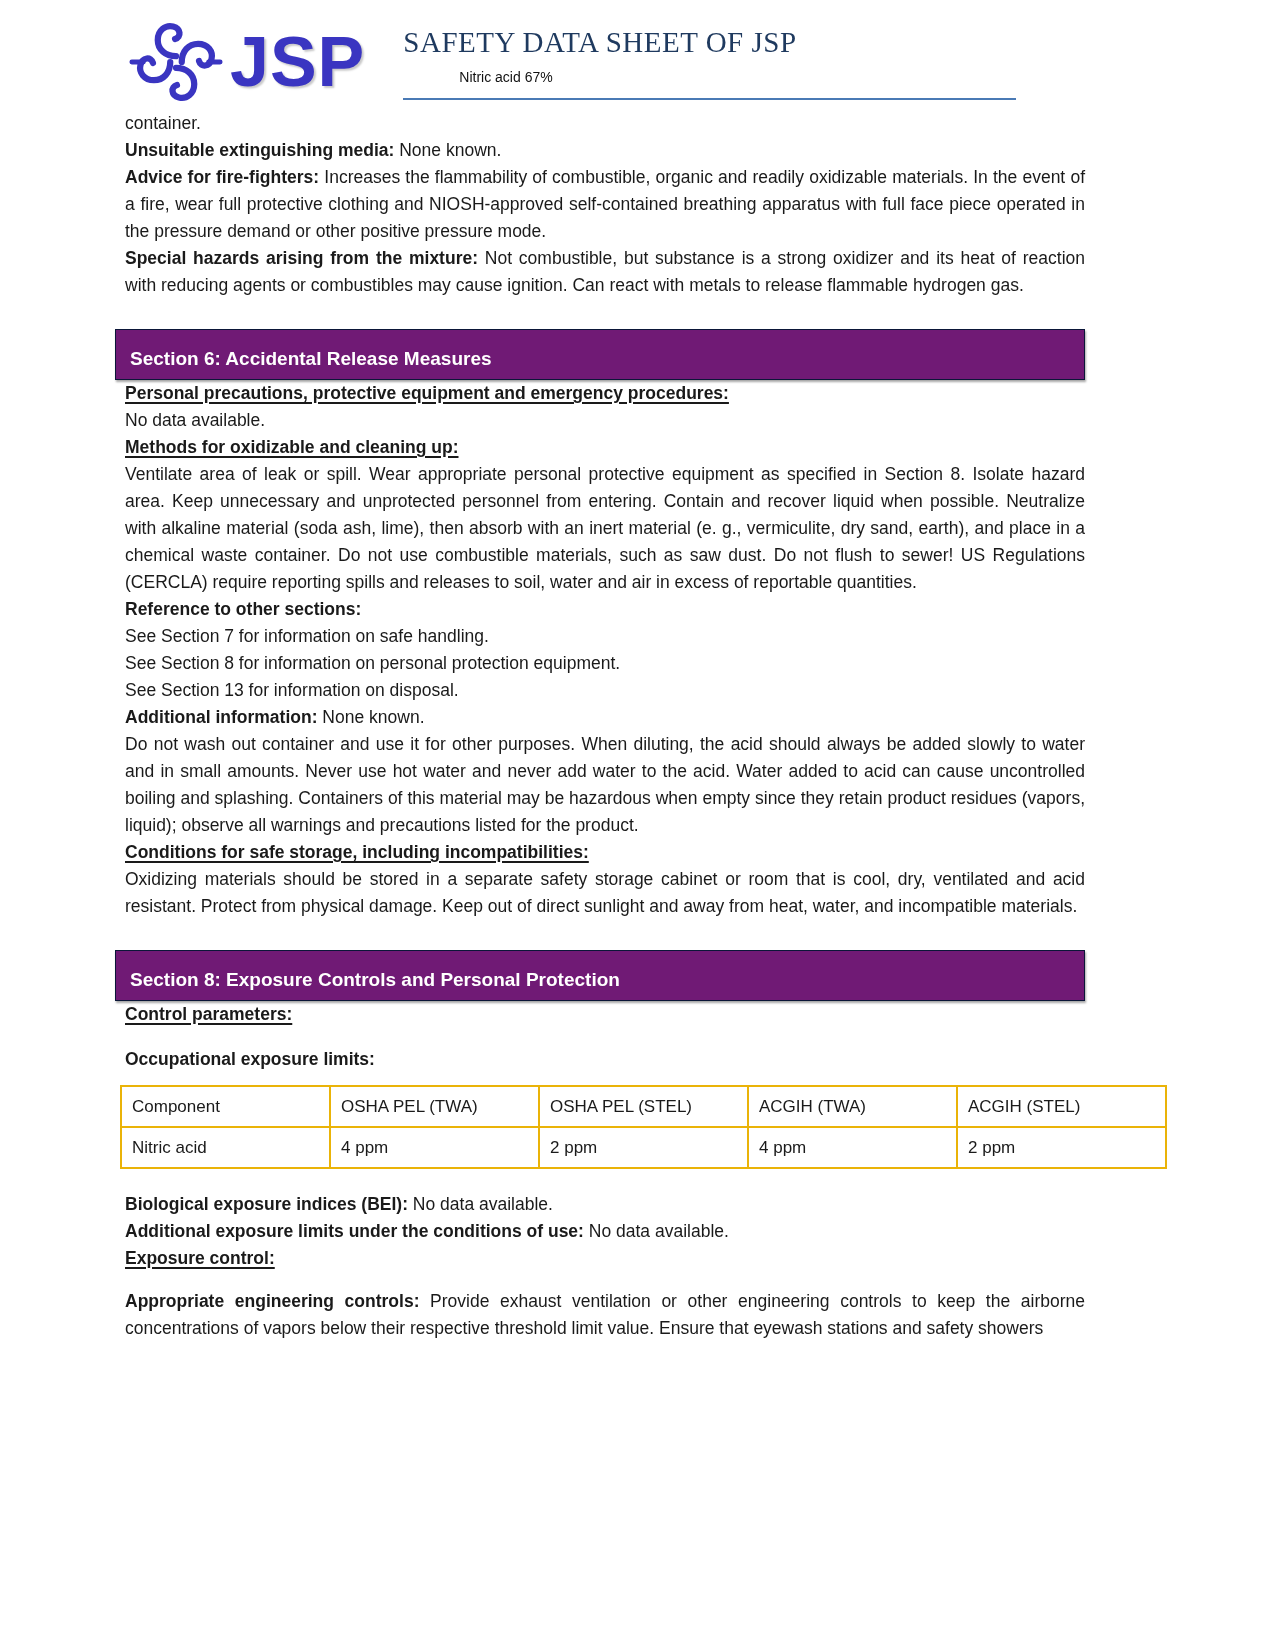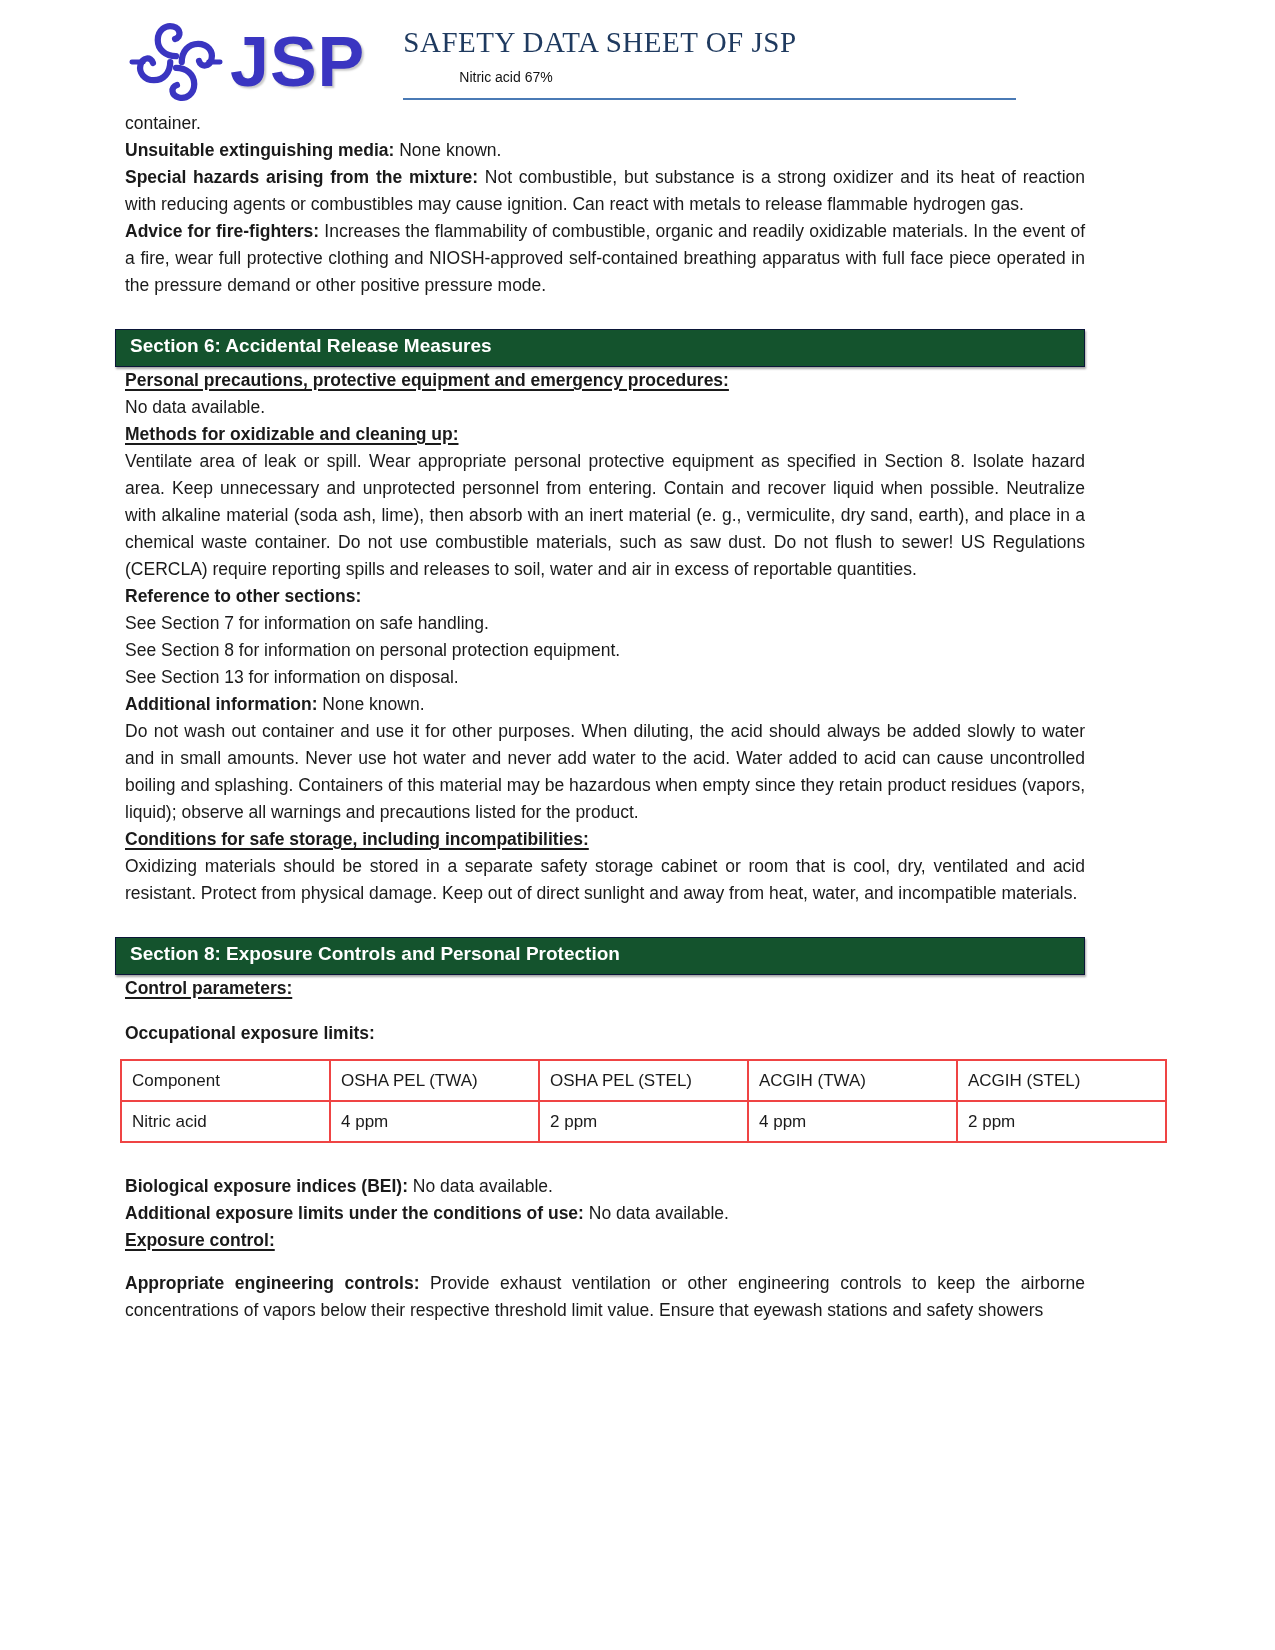--- a/index.html
+++ b/index.html
@@ -39,35 +39,35 @@
     text-decoration-thickness:2px; text-underline-offset:3px;
   }
   .hd { font-weight:bold; }
   .just { text-align:justify; }
   .mt-sm { margin-top:14px; }
   .mt-md { margin-top:32px; }
   .mt-lg { margin-top:40px; }
 
   .bar {
     margin-left:-10px; margin-top:30px;
-    width:970px; background:#14532d;
+    width:970px; background:#701a75;
     border:1px solid #0b1638;
     box-shadow:1px 2px 2px rgba(0,0,0,0.35);
     color:#ffffff; font-weight:bold; font-size:19px;
-    padding:4px 0 8px 14px; line-height:24px;
+    padding:17px 0 8px 14px; line-height:24px;
   }
 
   
   table.oel {
     margin-top:12px; margin-left:-5px;
     width:1047px; border-collapse:collapse;
     font-size:17px;
   }
   table.oel th, table.oel td {
-    border:2px solid #ef4444; text-align:left; font-weight:normal;
+    border:2px solid #eab308; text-align:left; font-weight:normal;
     padding:6px 10px; height:36px; width:20%;
   }
 
   
   .footer {
     position:absolute; left:138px; top:1603px; width:1012px;
     border-top:2px solid #3a3a3a; padding-top:8px;
     display:flex; justify-content:space-between;
     font-size:16.5px; color:#111;
   }
@@ -94,22 +94,22 @@
       <div class="page-title">SAFETY DATA SHEET OF JSP</div>
       <div class="product-name">Nitric acid 67%</div>
       <div class="header-rule"></div>
     </div>
   </div>
 
   <div class="content">
 
     <p>container.</p>
     <p><span class="lbl">Unsuitable extinguishing media:</span> <span>None known.</span></p>
+    <p class="just"><span class="lbl">Advice for fire-fighters:</span> <span>Increases the flammability of combustible, organic and readily oxidizable materials. In the event of a fire, wear full protective clothing and NIOSH-approved self-contained breathing apparatus with full face piece operated in the pressure demand or other positive pressure mode.</span></p>
     <p class="just"><span class="lbl">Special hazards arising from the mixture:</span> <span>Not combustible, but substance is a strong oxidizer and its heat of reaction with reducing agents or combustibles may cause ignition. Can react with metals to release flammable hydrogen gas.</span></p>
-    <p class="just"><span class="lbl">Advice for fire-fighters:</span> <span>Increases the flammability of combustible, organic and readily oxidizable materials. In the event of a fire, wear full protective clothing and NIOSH-approved self-contained breathing apparatus with full face piece operated in the pressure demand or other positive pressure mode.</span></p>
 
     <div class="bar">
       <span>Section 6: Accidental Release Measures</span>
     </div>
     <p class="mt-sm"><span class="hd-u">Personal precautions, protective equipment and emergency procedures:</span></p>
     <p>No data available.</p>
 
     <p class="mt-md"><span class="hd-u">Methods for oxidizable and cleaning up:</span></p>
     <p class="just">Ventilate area of leak or spill. Wear appropriate personal protective equipment as specified in Section 8. Isolate hazard area. Keep unnecessary and unprotected personnel from entering. Contain and recover liquid when possible. Neutralize with alkaline material (soda ash, lime), then absorb with an inert material (e. g., vermiculite, dry sand, earth), and place in a chemical waste container. Do not use combustible materials, such as saw dust. Do not flush to sewer! US Regulations (CERCLA) require reporting spills and releases to soil, water and air in excess of reportable quantities.</p>
 
@@ -142,21 +142,21 @@
       <tr>
         <td>Nitric acid</td>
         <td>4 ppm</td>
         <td>2 ppm</td>
         <td>4 ppm</td>
         <td>2 ppm</td>
       </tr>
     </tbody>
       </table>
 
-    <p style="margin-top:30px;"><span class="lbl">Biological exposure indices (BEI):</span> <span>No data available.</span></p>
+    <p style="margin-top:22px;"><span class="lbl">Biological exposure indices (BEI):</span> <span>No data available.</span></p>
     <p><span class="lbl">Additional exposure limits under the conditions of use:</span> <span>No data available.</span></p>
 
     <p class="mt-lg"><span class="hd-u">Exposure control:</span></p>
     <p class="just" style="margin-top:16px;"><span class="lbl">Appropriate engineering controls:</span> <span>Provide exhaust ventilation or other engineering controls to keep the airborne concentrations of vapors below their respective threshold limit value. Ensure that eyewash stations and safety showers</span></p>
 
   </div>
 
   <div class="footer">
     <span>Safety Data Sheet (SDS) for JSP</span>
     <span>Page 3 /6</span>

